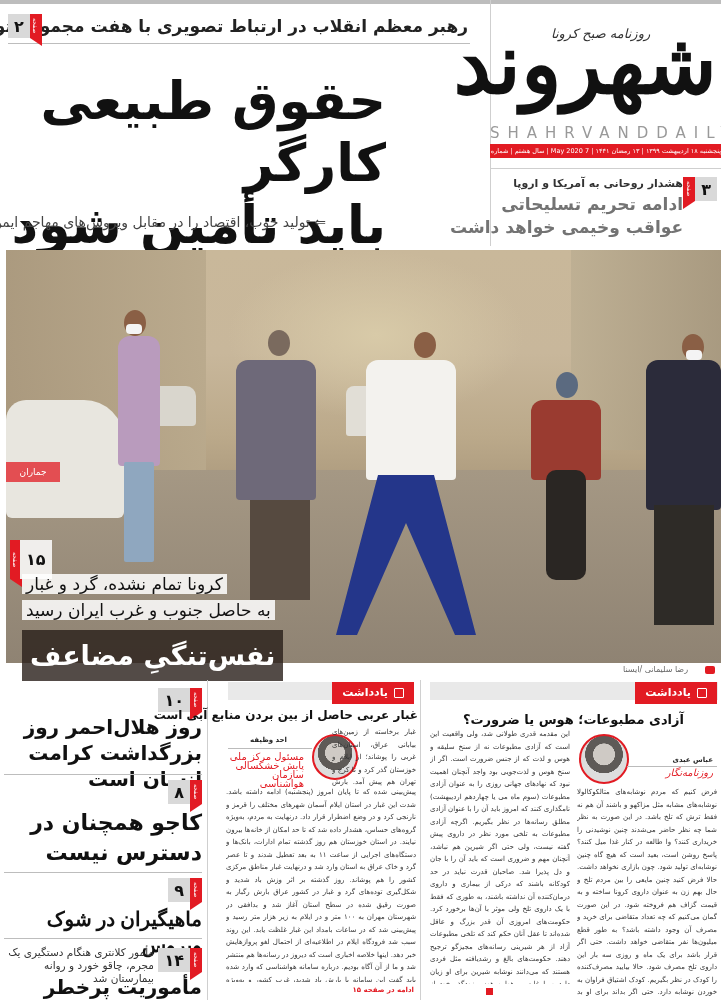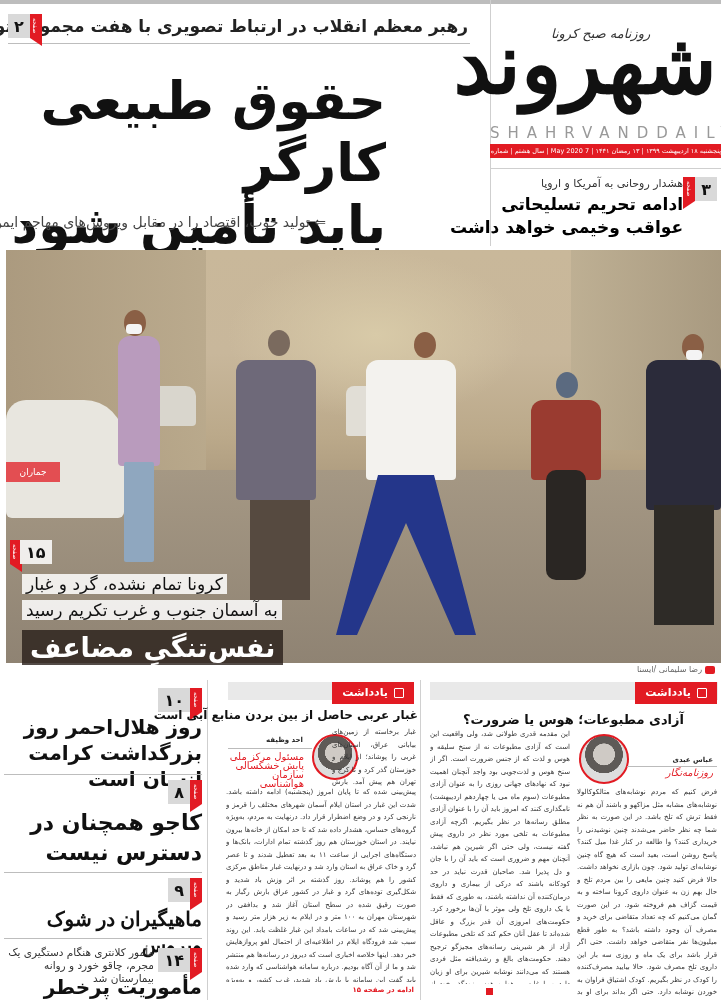--- a/index.html
+++ b/index.html
@@ -26,22 +26,22 @@
   .logo { position: absolute; right: 4px; top: 4px; width: 222px; height: 118px; }
   .logo .logo-main { position: absolute; right: 0; top: 8px; font-size: 84px; font-weight: bold; color: #111; line-height: 104px; font-family: "DejaVu Serif", serif; }
   .logo .logo-sub { position: absolute; left: 56px; top: 22px; font-size: 13px; color: #333; font-style: italic; font-family: "DejaVu Serif", serif; }
   .site-url { position: absolute; right: 0; top: 124px; width: 231px; text-align: center; font-size: 15px; letter-spacing: 8px; color: #999; font-family: "DejaVu Sans", sans-serif; direction: ltr; }
   .date-bar { position: absolute; right: 0; top: 144px; width: 231px; height: 14px; background: #e21b23; color: #fff; font-size: 6.5px; line-height: 14px; text-align: center; white-space: nowrap; overflow: hidden; }
 
   
   .side-story { position: absolute; left: 490px; top: 168px; width: 231px; height: 78px; border-left: 1px solid #cfcfcf; border-top: 1px solid #cfcfcf; }
   .side-story .page-tag { right: 4px; left: auto; top: 8px; direction: rtl; }
   .side-story .page-tag .flag::after { left: auto; right: 0; border-left: none; border-right: 12px solid transparent; }
-  .side-story .s-kicker { position: absolute; right: 38px; top: 8px; font-size: 11px; color: #333; white-space: nowrap; }
-  .side-story .s-title { position: absolute; right: 38px; top: 24px; font-size: 17px; font-weight: bold; line-height: 23px; color: #000000; white-space: nowrap; text-align: right; }
+  .side-story .s-kicker { position: absolute; right: 38px; top: 8px; font-size: 11px; color: #333; white-space: nowrap; font-weight: bold; }
+  .side-story .s-title { position: absolute; right: 38px; top: 24px; font-size: 17px; font-weight: bold; line-height: 23px; color: #737373; white-space: nowrap; text-align: right; }
 
   
   .photo { position: absolute; left: 6px; top: 250px; width: 715px; height: 413px; overflow: hidden;
     background: linear-gradient(180deg, #c9b89a 0%, #c8b79b 25%, #bba98a 45%, #a9977b 60%, #9c8d78 75%, #958a79 100%); }
   .photo .haze { position: absolute; left: 220px; top: 0; width: 300px; height: 170px; background: radial-gradient(ellipse at center, #d8caa8 0%, rgba(210,195,160,0) 70%); }
   .photo .bldg-l { position: absolute; left: 0; top: 0; width: 200px; height: 230px; background: linear-gradient(90deg, #a8977c, #b9a98c); opacity: .9; }
   .photo .bldg-r { position: absolute; right: 0; top: 0; width: 150px; height: 200px; background: linear-gradient(270deg, #a3957c, #bcae92); opacity: .85; }
   .photo .road { position: absolute; left: 0; top: 220px; width: 715px; height: 193px; background: linear-gradient(180deg, #a59884, #8f8373); }
   .photo .car-l { position: absolute; left: 0; top: 150px; width: 118px; height: 118px; background: #e8e6df; border-radius: 20px 40px 6px 6px; }
   .photo .car-l2 { position: absolute; left: 142px; top: 136px; width: 48px; height: 40px; background: #d9d6cd; border-radius: 10px 10px 4px 4px; }
@@ -55,29 +55,29 @@
   .photo .p3l { left: 330px; top: 225px; width: 140px; height: 160px; background: #24368a; position: absolute; clip-path: polygon(30% 0, 70% 0, 100% 100%, 85% 100%, 50% 30%, 15% 100%, 0 100%); }
   .photo .p4 { left: 525px; top: 150px; width: 70px; height: 80px; background: #9a3b30; }
   .photo .moto { left: 540px; top: 220px; width: 40px; height: 110px; background: #2a2623; position: absolute; border-radius: 10px; }
   .photo .p5 { left: 640px; top: 110px; width: 75px; height: 150px; background: #2b2b3a; }
   .photo .p5l { left: 648px; top: 255px; width: 60px; height: 120px; background: #2e2b27; position: absolute; }
   .photo .head { position: absolute; width: 22px; height: 26px; border-radius: 50%; background: #8a5f45; }
   .photo .mask { position: absolute; width: 16px; height: 10px; border-radius: 4px; background: #f4f4f4; }
   .photo .credit-tab { position: absolute; left: 0; top: 212px; width: 54px; height: 20px; background: rgba(226,27,35,.75); color: #fff; font-size: 9px; line-height: 20px; text-align: center; }
 
   .photo-caption { position: absolute; left: 10px; top: 540px; width: 250px; }
-  .photo-caption .page-tag { position: absolute; left: 0; top: 0; direction: ltr; height: 24px; }
+  .photo-caption .page-tag { position: absolute; left: 0; top: 0; direction: ltr; height: 39px; }
   .photo-caption .page-tag .flag { background: #e21b23; width: 10px; }
   .photo-caption .page-tag .num { background: rgba(255,255,255,.85); font-size: 16px; }
   .cap-line { position: absolute; left: 12px; background: rgba(255,255,255,.85); font-size: 17px; padding: 0 4px; color: #111; white-space: nowrap; }
   .cap-line.l1 { top: 34px; }
   .cap-line.l2 { top: 60px; }
-  .cap-title { position: absolute; left: 12px; top: 90px; background: rgba(40,30,25,.8); color: #fff; font-size: 27px; font-weight: bold; padding: 2px 8px; white-space: nowrap; }
-
-  .photo-credit { position: absolute; right: 6px; top: 665px; font-size: 8px; color: #666; white-space: nowrap; display: flex; align-items: center; gap: 3px; }
+  .cap-title { position: absolute; left: 12px; top: 90px; background: rgba(40,30,25,.8); color: #fff; font-size: 27px; font-weight: bold; padding: 10px 8px; white-space: nowrap; }
+
+  .photo-credit { position: absolute; right: 6px; top: 665px; font-size: 8px; color: #666; white-space: nowrap; display: flex; align-items: center; gap: 17px; }
   .photo-credit .cam { width: 10px; height: 8px; background: #e21b23; border-radius: 2px; display: inline-block; }
 
   
   .briefs { position: absolute; left: 0; top: 680px; width: 208px; height: 320px; border-right: 1px solid #cfcfcf; }
   .brief { position: absolute; left: 4px; width: 198px; }
   .brief .b-kicker { position: absolute; left: 0; width: 150px; font-size: 10.5px; line-height: 13px; color: #333; text-align: right; }
   .brief .page-tag { position: absolute; right: 0; top: 2px; direction: rtl; height: 24px; }
   .brief .page-tag .flag::after { left: auto; right: 0; border-left: none; border-right: 12px solid transparent; }
   .brief .b-title { position: absolute; left: 0; width: 198px; font-size: 20px; font-weight: bold; line-height: 26px; color: #111; text-align: right; }
   .brief .b-rule { position: absolute; left: 0; width: 198px; height: 1px; background: #bdbdbd; }
@@ -164,21 +164,21 @@
   <div class="mask" style="left:680px;top:100px;"></div>
   <div class="credit-tab">جماران</div>
 </div>
 
 <div class="photo-caption">
   <div class="page-tag">
     <span class="flag">صفحه</span>
     <span class="num">۱۵</span>
   </div>
   <div class="cap-line l1">کرونا تمام نشده، گرد و غبار</div>
-  <div class="cap-line l2">به آسمان جنوب و غرب تکریم رسید</div>
+  <div class="cap-line l2">به حاصل جنوب و غرب ایران رسید</div>
   <div class="cap-title">نفس‌تنگیِ مضاعف</div>
 </div>
 
 <div class="photo-credit">
   <span class="cam"></span>
   <span>رضا سلیمانی /ایسنا</span>
 </div>
 
 <div class="briefs">
   <div class="brief" style="top:6px;height:80px;">
@@ -216,21 +216,21 @@
 </div>
 
 <div class="opinion" style="left:222px;width:196px;height:318px;">
   <div class="op-bar" style="left:6px;width:186px;"></div>
   <div class="op-label" style="right:4px;">
     <span class="pen"></span>
     <span>یادداشت</span>
   </div>
   <div class="op-title" style="left:0;top:26px;width:196px;">غبار عربی حاصل از بین بردن منابع آبی است</div>
   <div class="avatar" style="left:90px;top:52px;"></div>
-  <div class="author" style="left:44px;top:54px;text-align:center;">احد وظیفه</div>
+  <div class="author" style="left:28px;top:54px;text-align:center;">احد وظیفه</div>
   <div class="author-rule" style="left:6px;top:66px;width:84px;"></div>
   <div class="author-role" style="left:6px;top:70px;width:76px;">مسئول مرکز ملی پایش خشکسالی سازمان هواشناسی</div>
   <div class="body-text" style="right:2px;top:44px;width:84px;height:60px;">غبار برخاسته از زمین‌های بیابانی عراق، استان‌های غربی را پوشاند؛ از ایلام و خوزستان گذر کرد و تا کرج و تهران هم پیش آمد. بارش رگبار از صبح دیروز آغاز شده و</div>
   <div class="body-text" style="left:4px;top:104px;width:190px;height:196px;">پیش‌بینی شده که تا پایان امروز (پنجشنبه) ادامه داشته باشد. شدت این غبار در استان ایلام آسمان شهرهای مختلف را قرمز و نارنجی کرد و در وضع اضطرار قرار داد. درنهایت به مردم، به‌ویژه گروه‌های حساس، هشدار داده شد که تا حد امکان از خانه‌ها بیرون نیایند. در استان خوزستان هم روز گذشته تمام ادارات، بانک‌ها و دستگاه‌های اجرایی از ساعت ۱۱ به بعد تعطیل شدند و تا عصر گرد و خاک عراق به استان وارد شد و درنهایت غبار مناطق مرکزی کشور را هم پوشاند. روز گذشته بر اثر وزش باد شدید و شکل‌گیری توده‌های گرد و غبار در کشور عراق بارش رگبار به صورت رقیق شده در سطح استان آغاز شد و بدافقی در شهرستان مهران به ۱۰۰ متر و در ایلام به زیر هزار متر رسید و پیش‌بینی شد که در ساعات بامداد این غبار غلظت یابد. این روند سبب شد فرودگاه ایلام در اطلاعیه‌ای از احتمال لغو پروازهایش خبر دهد. اینها خلاصه اخباری است که دیروز در رسانه‌ها هم منتشر شد و ما از آن آگاه بودیم. درباره سامانه هواشناسی که وارد شده باید گفت این سامانه با بارش باد شدید، غرب کشور و به‌ویژه مناطق مرکزی را تحت تأثیر قرار داده است. این غباری گذراست که در مسیر، غلظت غبار را در بیشتر شهرهای ایران افزایش خواهد داد. غلظت این غبار اما در همه جا یکسان نیست و در شهرهای غربی شدیدتر است و درنهایت تا پایان روز پنجشنبه از بین خواهد رفت. البته غلظت غبار عربی و تعداد دفعات وقوع آن به دلیل بارندگی‌های دو سال اخیر کمتر شده است. سال ۹۶ و ۹۷ که با خشکسالی مواجه بودیم، غلظت غبار و تعداد دفعات وقوع آن بیشتر بود اما الان به این شدت نیست. بارندگی رشد گیاهان را در منطقه افزایش داده و گرد و غبار کمتر شده است.</div>
   <div class="cont" style="right:4px;top:304px;margin-left:16px;">ادامه در صفحه ۱۵</div>
 </div>
 
 <div class="col-divider" style="left:420px;top:680px;height:320px;"></div>
 
 <div class="opinion" style="left:426px;width:295px;height:318px;">

